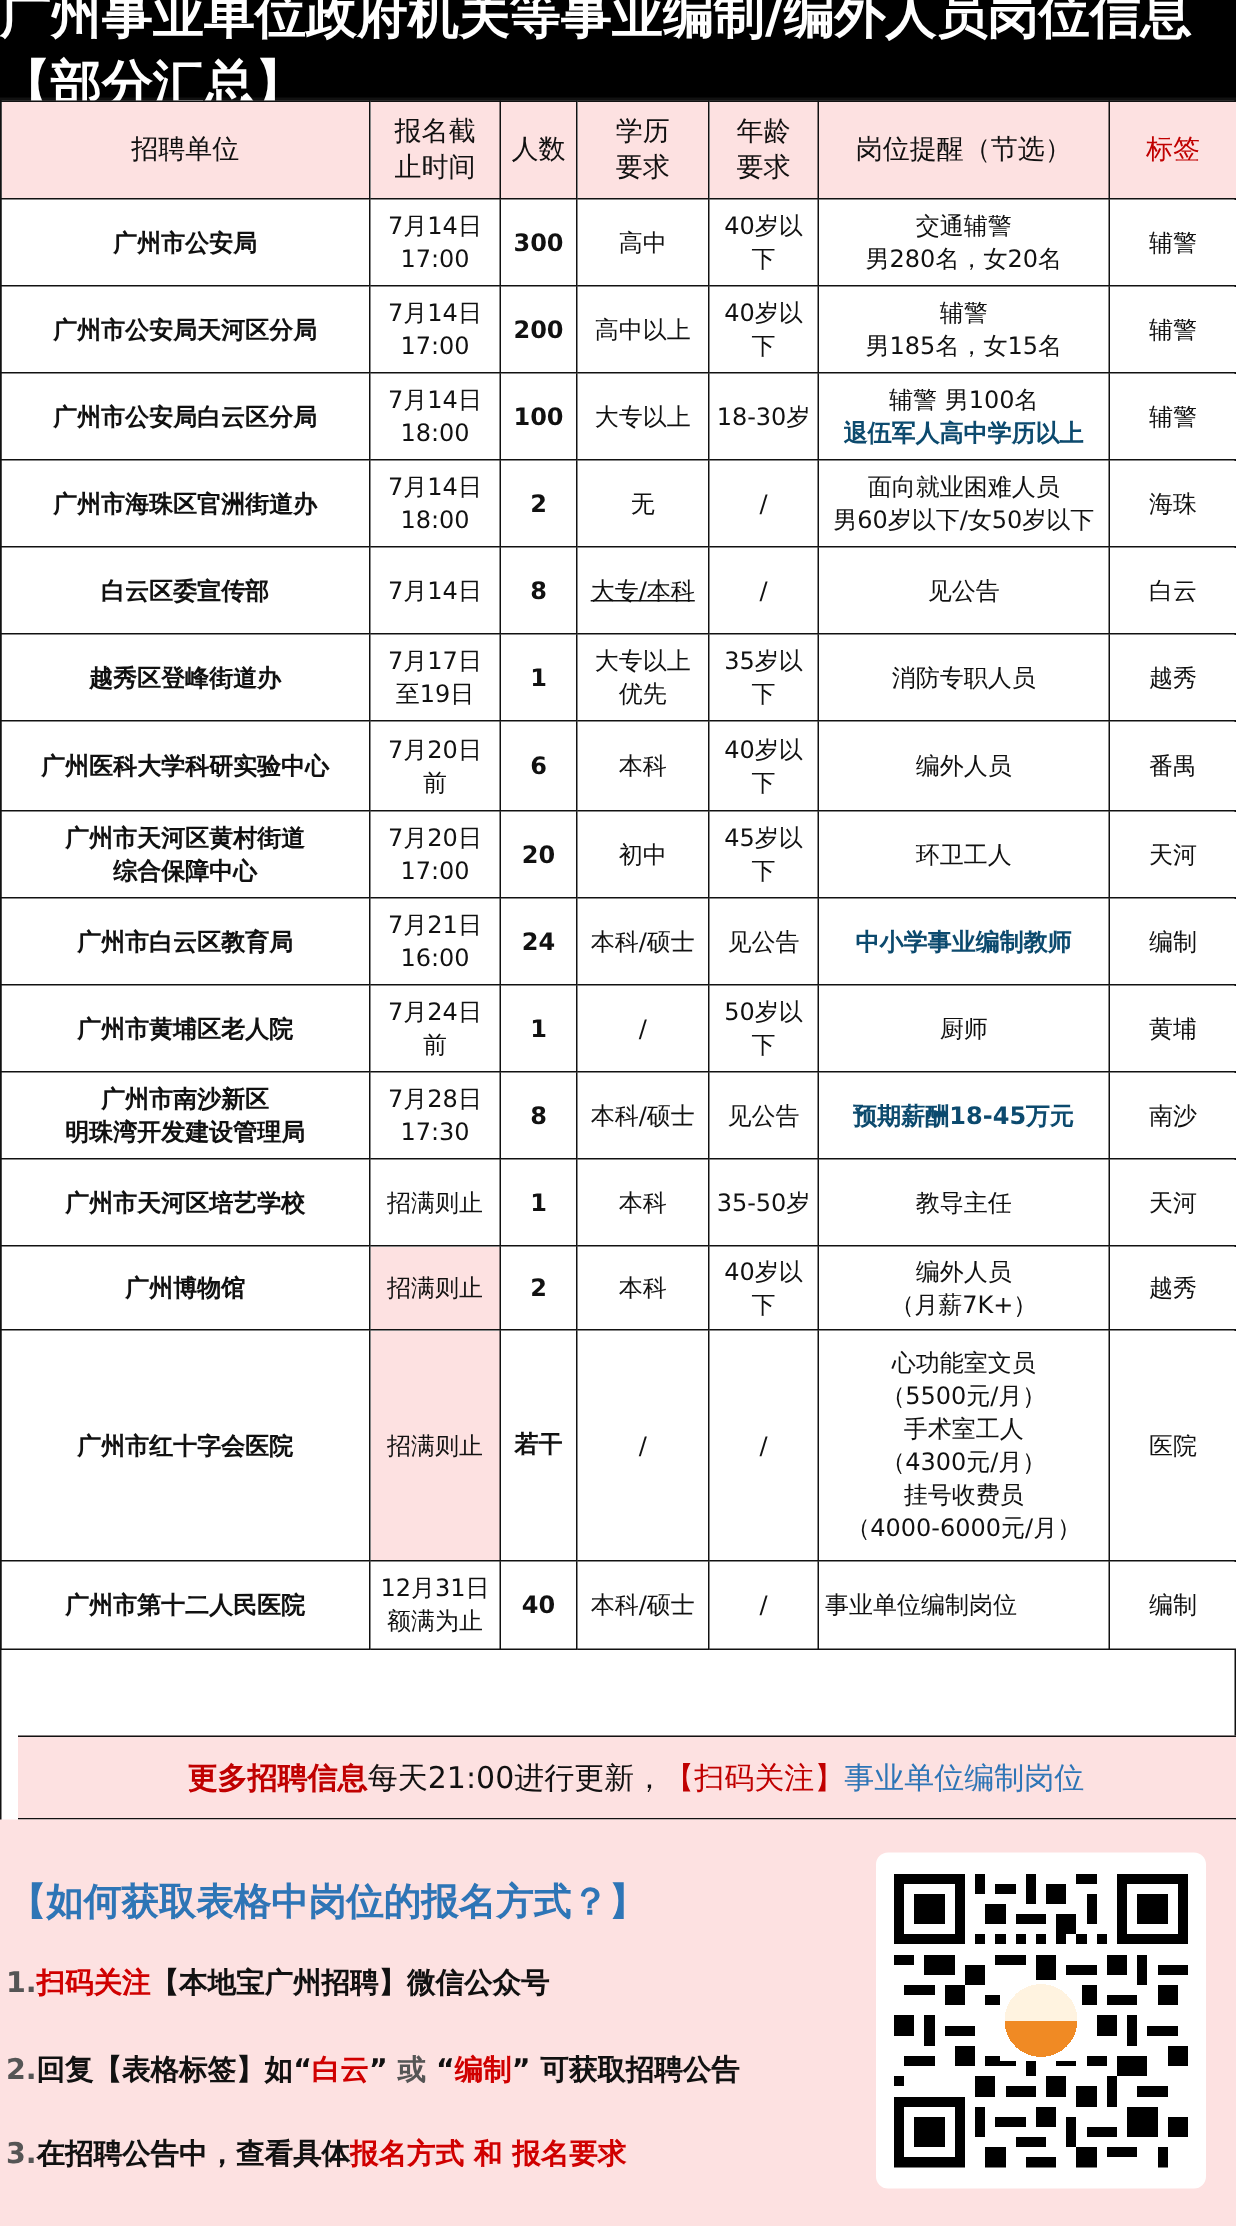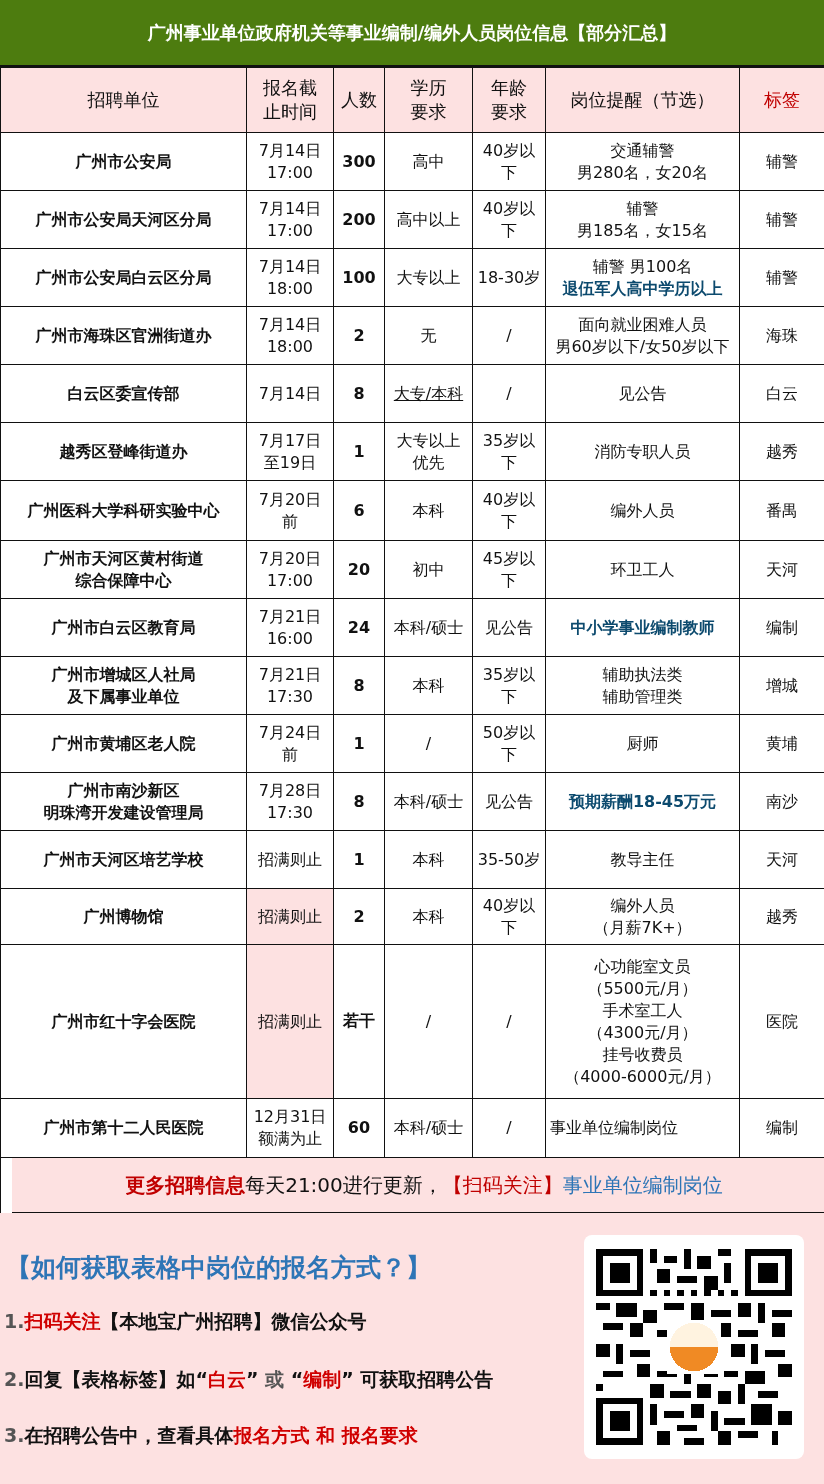--- a/index.html
+++ b/index.html
@@ -1,21 +1,21 @@
 <!DOCTYPE html>
 <html><head>
 <meta charset="utf-8">
 <style>
   * { box-sizing: border-box; margin: 0; padding: 0; }
   html, body { width: 824px; height: 1484px; background: #ffffff; overflow: hidden; }
   body { font-family: "DejaVu Sans", "Liberation Sans", sans-serif; color: #111; position: relative; }
   .frame { position: absolute; left: 0; top: 0; width: 824px; height: 1484px; border: 1px solid #111; }
   .title-bar {
     position: absolute; left: 0; top: 0; width: 824px; height: 67px;
-    background: #4d7c0f; color: #fff; font-weight: bold; font-size: 18px;
+    background: #000000; color: #fff; font-weight: bold; font-size: 34px;
     display: flex; align-items: center; justify-content: center; letter-spacing: 0px;
     border-bottom: 2px solid #111;
   }
   table.jobs {
     position: absolute; left: 0; top: 67px; width: 824px; border-collapse: collapse; table-layout: fixed;
   }
   table.jobs td, table.jobs th {
     border: 1px solid #111; text-align: center; vertical-align: middle;
     font-size: 16px; line-height: 22px; padding: 0 2px; overflow: hidden;
   }
@@ -178,33 +178,20 @@
         <td class="org ml" style="height: 58px;">广州市白云区教育局</td>
         <td class="deadline ml" style="height: 58px;">7月21日
 16:00</td>
         <td class="cnt" style="height: 58px;">24</td>
         <td class="ml" style="height: 58px;">本科/硕士</td>
         <td class="ml" style="height: 58px;">见公告</td>
         <td class="note ml" style="height: 58px;"><span></span><span class="red-bold">中小学事业编制教师</span></td>
         <td class="" style="height: 58px;">编制</td>
       </tr>
       <tr>
-        <td class="org ml" style="height: 58px;">广州市增城区人社局
-及下属事业单位</td>
-        <td class="deadline ml" style="height: 58px;">7月21日
-17:30</td>
-        <td class="cnt" style="height: 58px;">8</td>
-        <td class="ml" style="height: 58px;">本科</td>
-        <td class="ml" style="height: 58px;">35岁以
-下</td>
-        <td class="note ml" style="height: 58px;"><span>辅助执法类
-辅助管理类</span></td>
-        <td class="" style="height: 58px;">增城</td>
-      </tr>
-      <tr>
         <td class="org ml" style="height: 58px;">广州市黄埔区老人院</td>
         <td class="deadline ml" style="height: 58px;">7月24日
 前</td>
         <td class="cnt" style="height: 58px;">1</td>
         <td class="ml" style="height: 58px;">/</td>
         <td class="ml" style="height: 58px;">50岁以
 下</td>
         <td class="note ml" style="height: 58px;"><span>厨师</span></td>
         <td class="" style="height: 58px;">黄埔</td>
       </tr>
@@ -250,21 +237,21 @@
 手术室工人
 （4300元/月）
 挂号收费员
 （4000-6000元/月）</span></td>
         <td class="" style="height: 154px;">医院</td>
       </tr>
       <tr>
         <td class="org ml" style="height: 59px;">广州市第十二人民医院</td>
         <td class="deadline ml" style="height: 59px;">12月31日
 额满为止</td>
-        <td class="cnt" style="height: 59px;">60</td>
+        <td class="cnt" style="height: 59px;">40</td>
         <td class="ml" style="height: 59px;">本科/硕士</td>
         <td class="ml" style="height: 59px;">/</td>
         <td class="note ml left" style="height: 59px;"><span>事业单位编制岗位</span></td>
         <td class="" style="height: 59px;">编制</td>
       </tr>
     </tbody>
 </table>
 
 <div class="footer-banner">
   <span class="fb-red">更多招聘信息</span>

